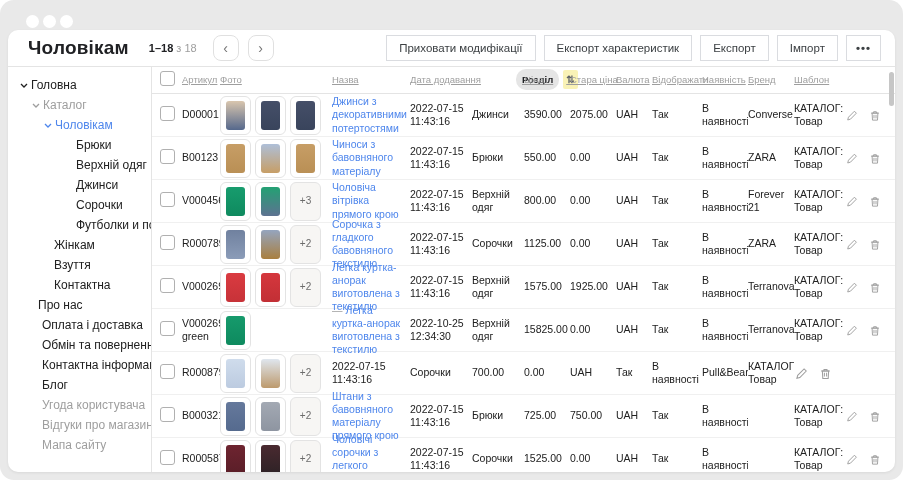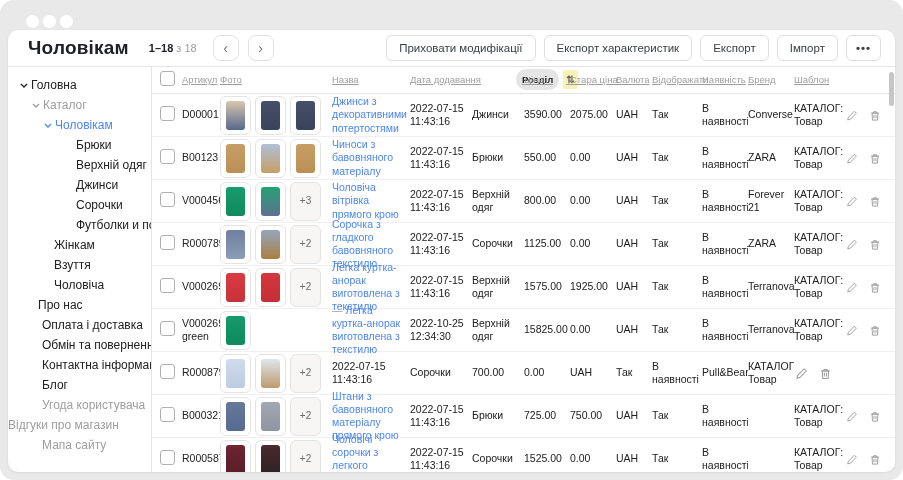--- a/index.html
+++ b/index.html
@@ -9,21 +9,21 @@
   .card{position:absolute;left:8px;right:8px;top:30px;bottom:8px;background:#fff;border-radius:10px;box-shadow:0 1px 3px rgba(0,0,0,.07);overflow:hidden;}
   
   .card-header{height:36px;display:flex;align-items:center;padding:0 14px 0 20px;}
   .page-title{font-size:19px;font-weight:bold;color:#202124;letter-spacing:.2px;}
   .pag{margin-left:20px;font-size:11px;color:#202124;font-weight:bold;}
   .pag .of{color:#9e9e9e;font-weight:normal;margin-left:3px;}
   .navbtn{width:26px;height:26px;border:1px solid #e0e0e0;border-radius:8px;background:#fff;color:#757575;
     display:inline-flex;align-items:center;justify-content:center;font-size:14px;margin-left:9px;cursor:pointer;line-height:1;}
   .navbtn:first-of-type{margin-left:16px;}
   .spacer{flex:1;}
-  .btn{font-size:11.5px;color:#3c4043;background:#fff;border:1px solid #dadce0;border-radius:6px;
+  .btn{font-size:11.5px;color:#3c4043;background:#fff;border:1px solid #dadce0;border-radius:0;
     padding:6px 12px;margin-left:8px;white-space:nowrap;cursor:pointer;}
   .btn.primary{background:#4e86ec;border-color:#4e86ec;color:#fff;}
   .btn.more{padding:6px 9px;font-weight:bold;letter-spacing:1px;}
   
   .card-body{position:absolute;top:36px;left:0;right:0;bottom:0;display:flex;border-top:1px solid #e4e4e4;}
   .sidebar{width:144px;min-width:144px;border-right:1px solid #e4e4e4;padding-top:8px;box-sizing:border-box;overflow:hidden;}
   .sb-item{height:20px;display:flex;align-items:center;font-size:12px;color:#212121;white-space:nowrap;cursor:pointer;}
   .sb-item .chev{display:inline-flex;margin-right:3px;color:inherit;}
   .sb-item.muted{color:#9e9e9e;}
   .sb-item.active{color:#4e86ec;}
@@ -126,21 +126,21 @@
           <div class="sb-item default" style="padding-left: 46px;">
 
     <span class="sb-label">Жінкам</span>
   </div>
           <div class="sb-item default" style="padding-left: 46px;">
 
     <span class="sb-label">Взуття</span>
   </div>
           <div class="sb-item default" style="padding-left: 46px;">
 
-    <span class="sb-label">Чоловіча</span>
+    <span class="sb-label">Контактна</span>
   </div>
           <div class="sb-item default" style="padding-left: 30px;">
 
     <span class="sb-label">Про нас</span>
   </div>
           <div class="sb-item default" style="padding-left: 34px;">
 
     <span class="sb-label">Оплата і доставка</span>
   </div>
           <div class="sb-item default" style="padding-left: 34px;">
@@ -152,21 +152,21 @@
     <span class="sb-label">Контактна інформація</span>
   </div>
           <div class="sb-item default" style="padding-left: 34px;">
 
     <span class="sb-label">Блог</span>
   </div>
           <div class="sb-item muted" style="padding-left: 34px;">
 
     <span class="sb-label">Угода користувача</span>
   </div>
-          <div class="sb-item muted" style="">
+          <div class="sb-item muted" style="padding-left: 34px;">
 
     <span class="sb-label">Відгуки про магазин</span>
   </div>
           <div class="sb-item muted" style="padding-left: 34px;">
 
     <span class="sb-label">Мапа сайту</span>
   </div>
         </aside>
 
       <div class="table-area">

